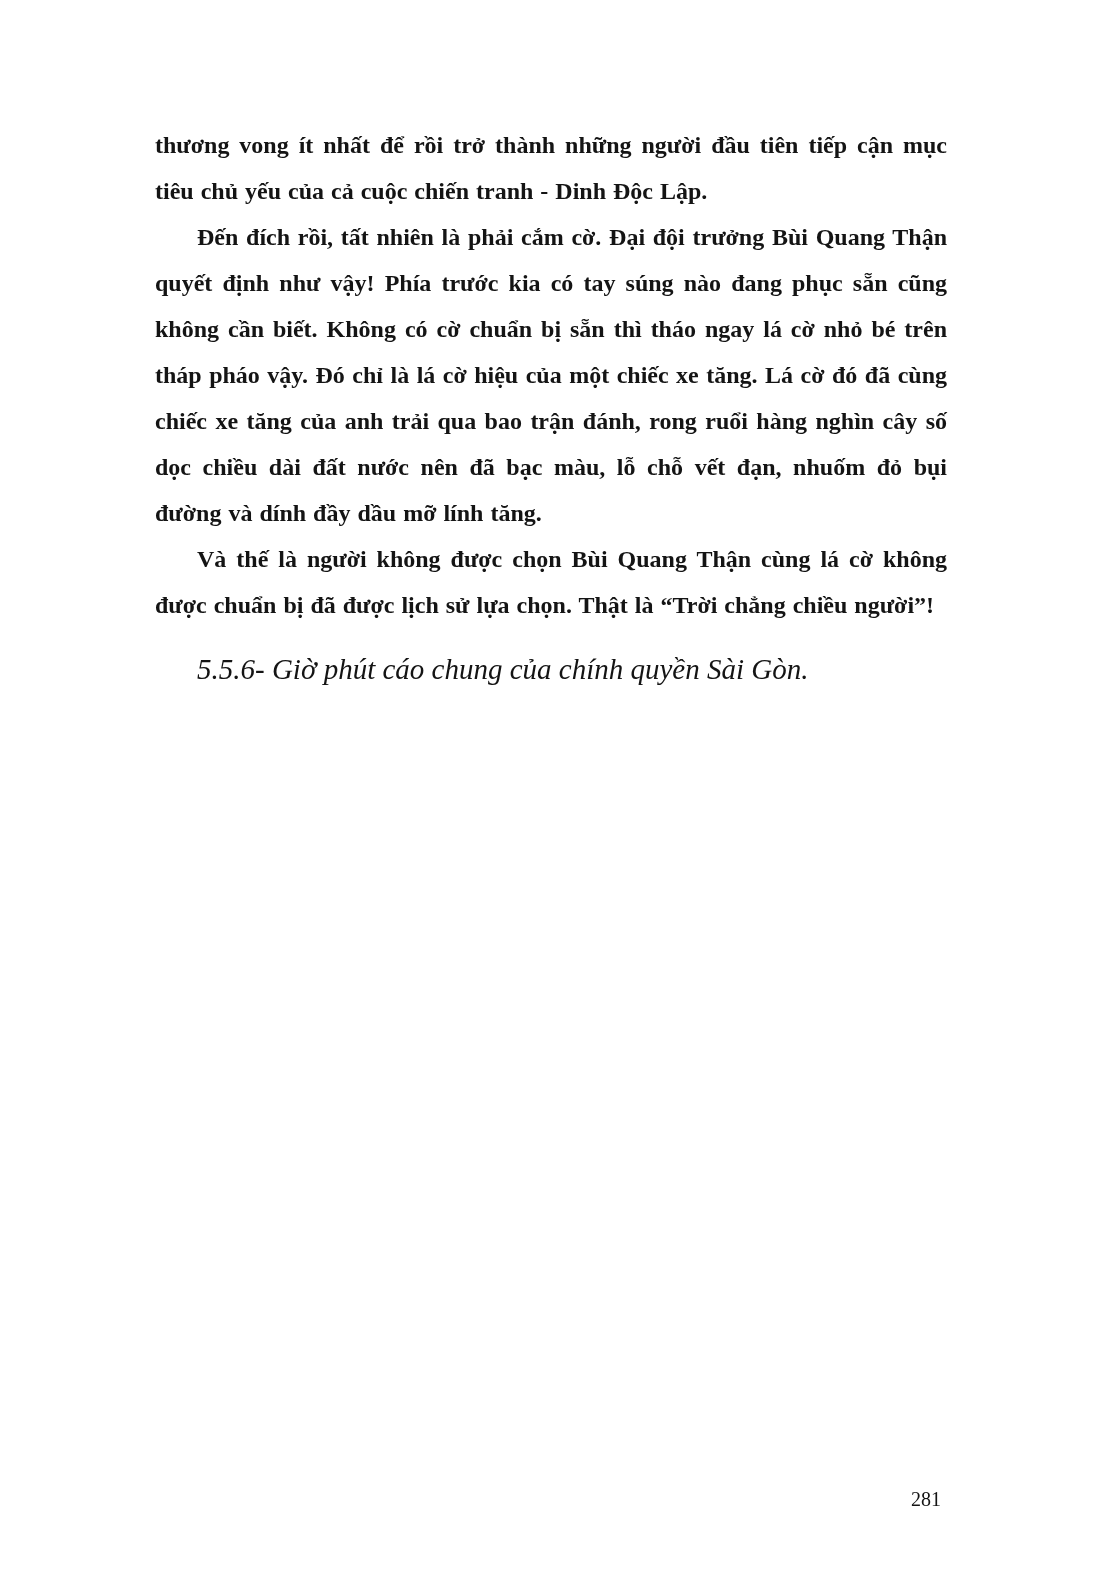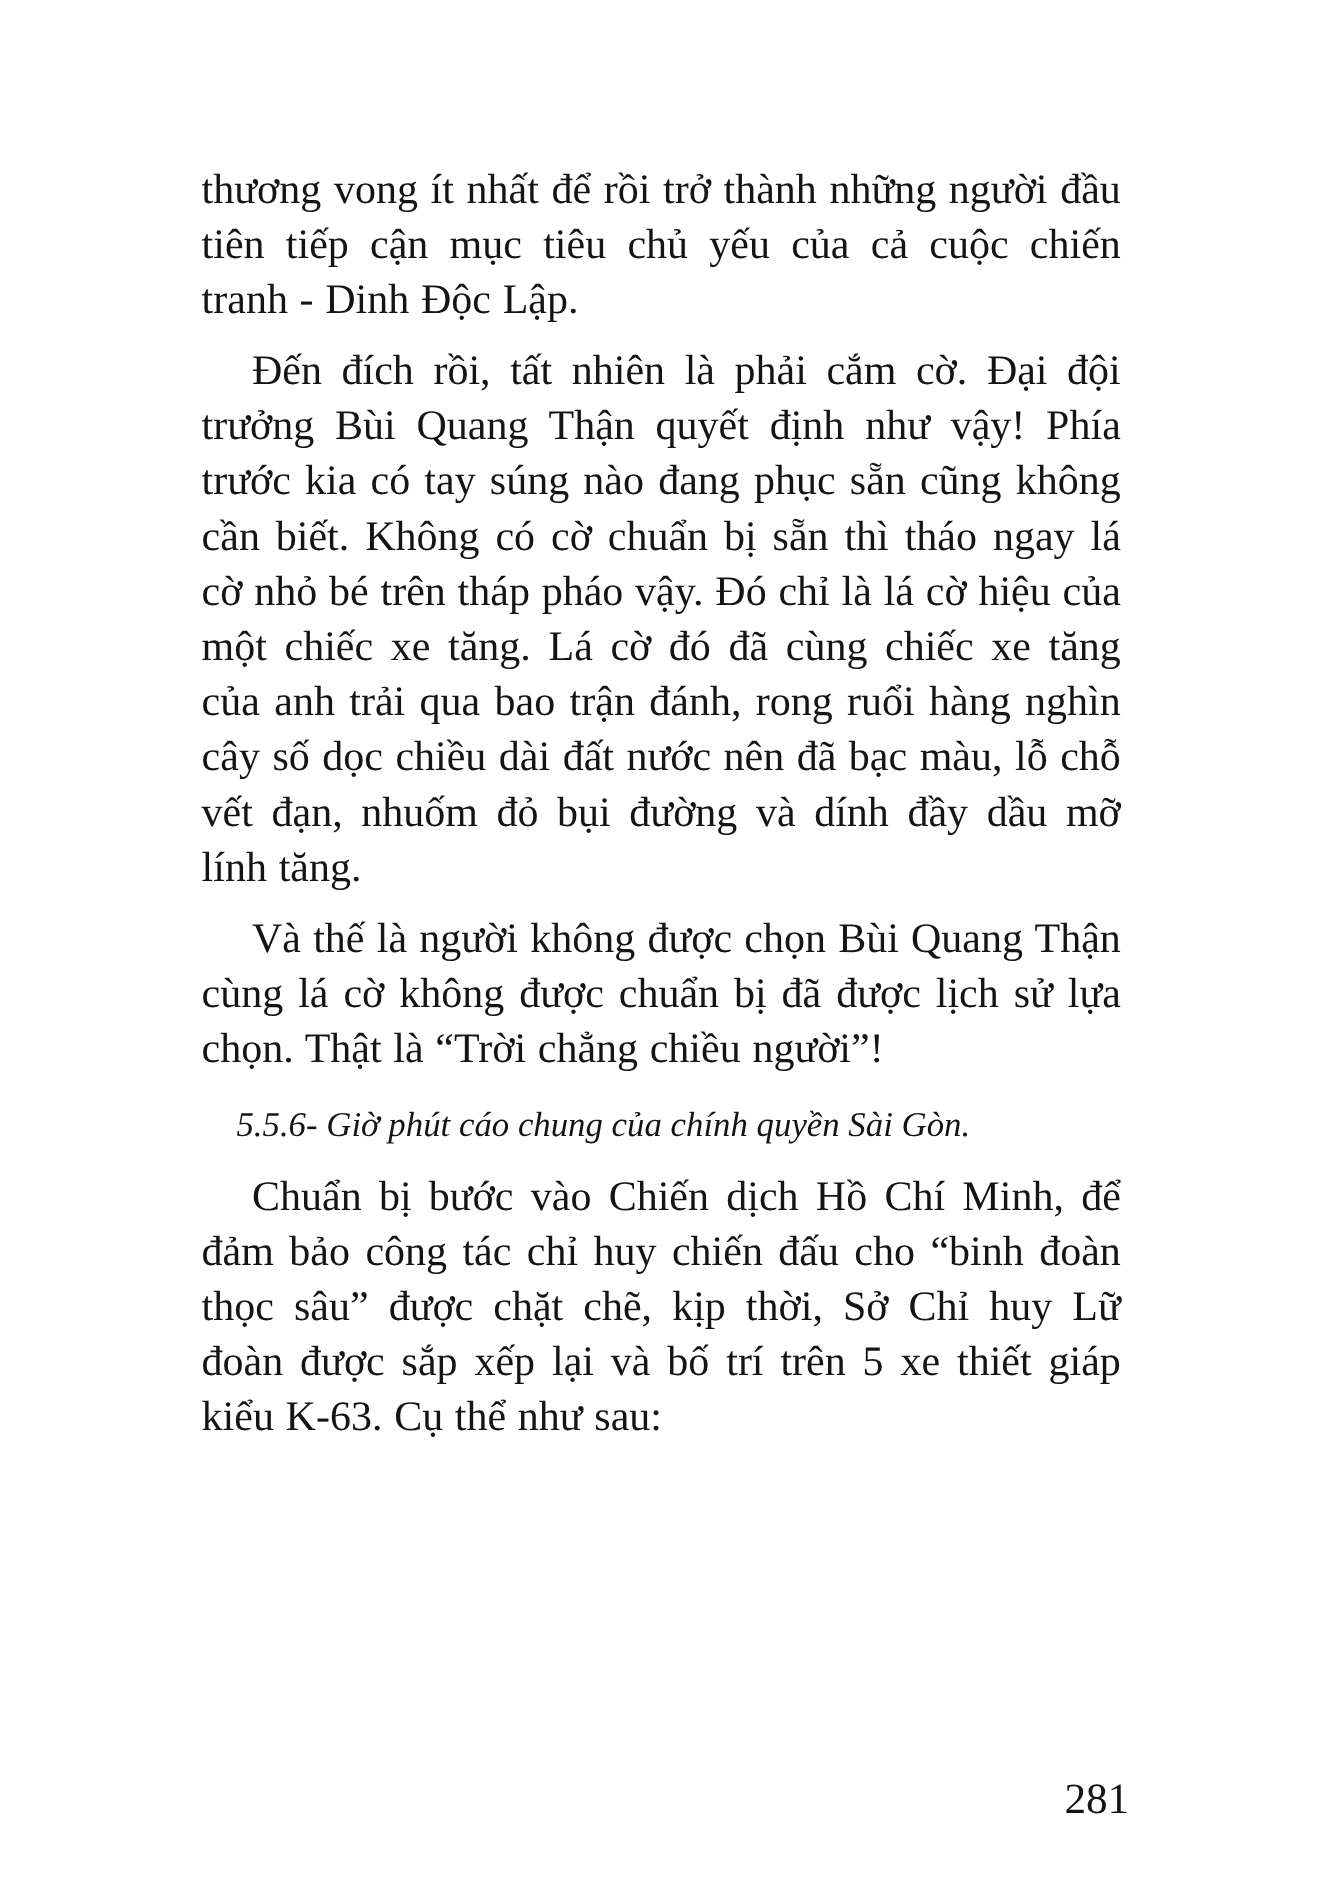--- a/index.html
+++ b/index.html
@@ -16,53 +16,53 @@
     color: #141414;
     overflow: hidden;
   }
   .text-block {
     position: absolute;
     left: 155px;
     top: 122px;
     width: 792px;
   }
   .para {
-    margin: 13px;
-    font-size: 35px;
+    margin: 0;
+    font-size: 24px;
     line-height: 46px;
     text-align: justify;
     text-indent: 42px;
     word-spacing: 1px;
+    font-weight: bold;
   }
   .para.continuation {
     text-indent: 0;
   }
   .section-heading {
     margin: 18px 0 2px 0;
     font-size: 29px;
     line-height: 46px;
     font-weight: normal;
     font-style: italic;
     text-indent: 42px;
     text-align: left;
   }
   .page-number {
     position: absolute;
     right: 162px;
     bottom: 62px;
-    font-size: 36px;
+    font-size: 20px;
     line-height: 28px;
     color: #141414;
   }
 </style>
 </head>
 <body>
 
 <div class="page">
   <div class="text-block">
     <p class="para continuation">thương vong ít nhất để rồi trở thành những người đầu tiên tiếp cận mục tiêu chủ yếu của cả cuộc chiến tranh - Dinh Độc Lập.</p>
     <p class="para">Đến đích rồi, tất nhiên là phải cắm cờ. Đại đội trưởng Bùi Quang Thận quyết định như vậy! Phía trước kia có tay súng nào đang phục sẵn cũng không cần biết. Không có cờ chuẩn bị sẵn thì tháo ngay lá cờ nhỏ bé trên tháp pháo vậy. Đó chỉ là lá cờ hiệu của một chiếc xe tăng. Lá cờ đó đã cùng chiếc xe tăng của anh trải qua bao trận đánh, rong ruổi hàng nghìn cây số dọc chiều dài đất nước nên đã bạc màu, lỗ chỗ vết đạn, nhuốm đỏ bụi đường và dính đầy dầu mỡ lính tăng.</p>
     <p class="para">Và thế là người không được chọn Bùi Quang Thận cùng lá cờ không được chuẩn bị đã được lịch sử lựa chọn. Thật là “Trời chẳng chiều người”!</p>
     <h3 class="section-heading">5.5.6- Giờ phút cáo chung của chính quyền Sài Gòn.</h3>
-    <p class="para">Chuẩn bị bước vào Chiến dịch Hồ Chí Minh, để đảm bảo công tác chỉ huy chiến đấu cho “binh đoàn thọc sâu” được chặt chẽ, kịp thời, Sở Chỉ huy Lữ đoàn được sắp xếp lại và bố trí trên 5 xe thiết giáp kiểu K-63. Cụ thể như sau:</p>
   </div>
   <div class="page-number">281</div>
 </div>
 
 </body></html>

